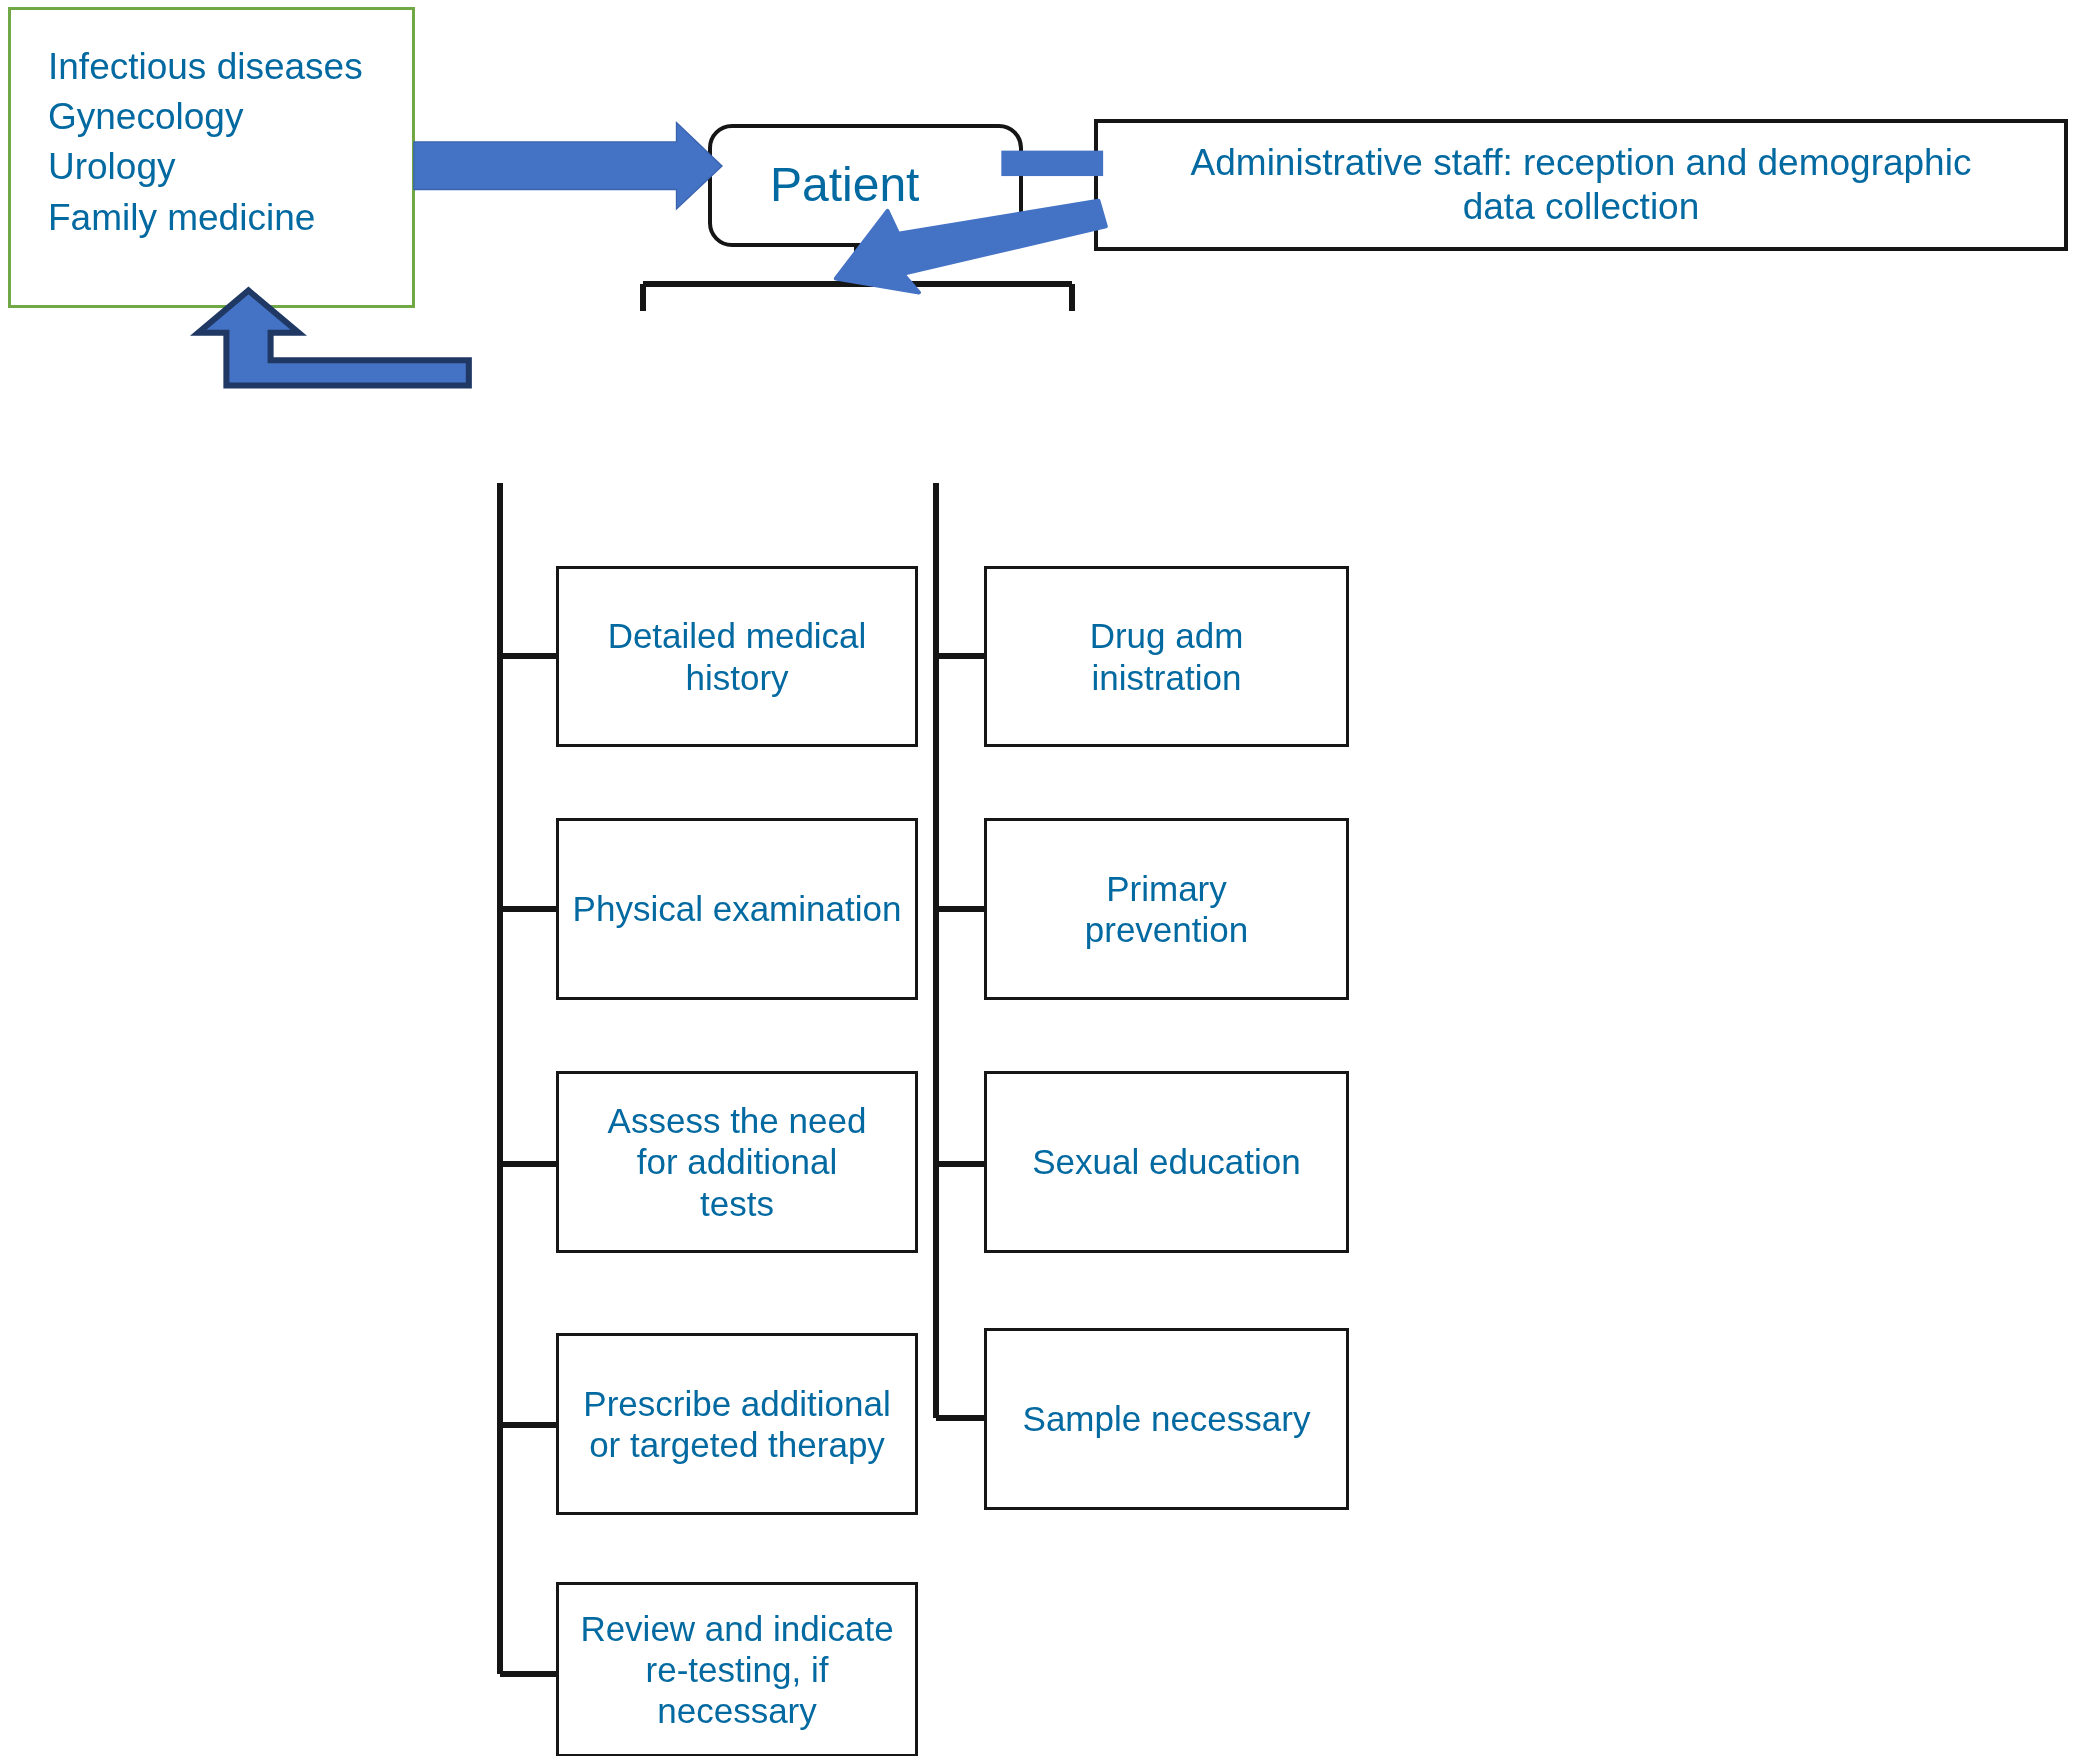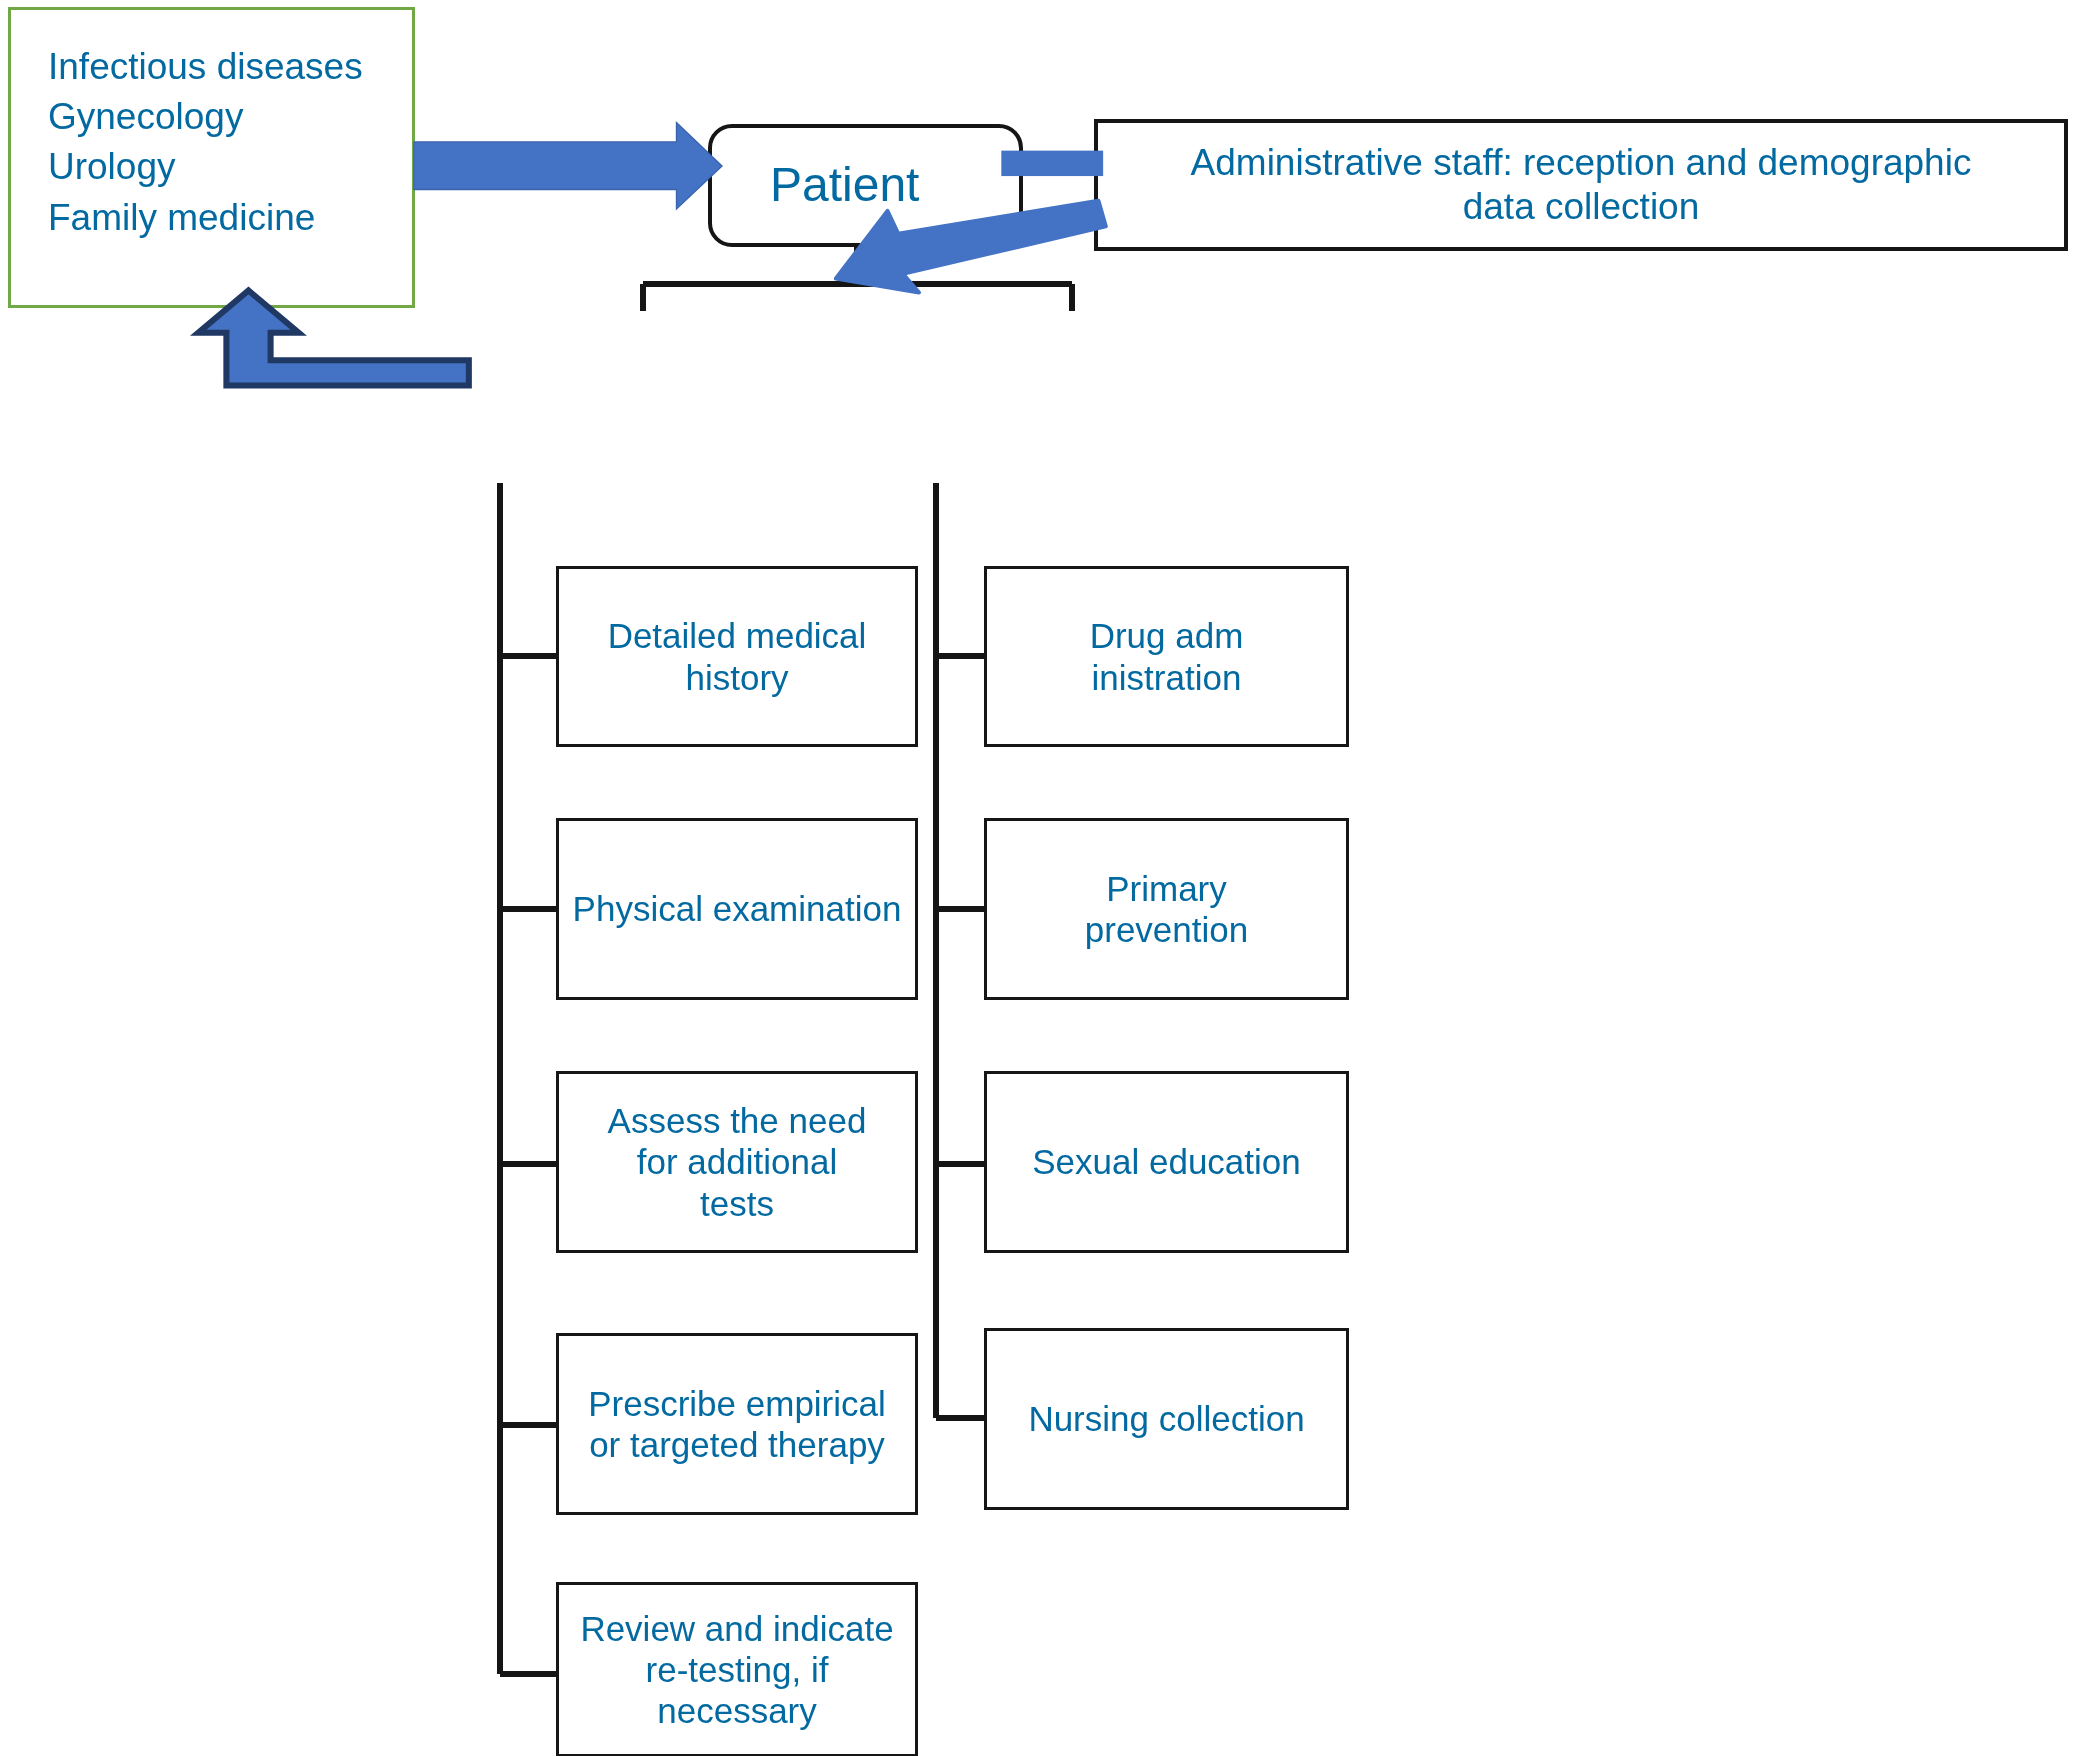--- a/index.html
+++ b/index.html
@@ -129,42 +129,42 @@
   </div>
   <div class="node box-task" style="left:556px; top:818px; width:362px; height:182px;">
     <span class="txt">Physical examination</span>
   </div>
   <div class="node box-task" style="left:556px; top:1071px; width:362px; height:182px;">
     <span class="txt">Assess the need
 for additional
 tests</span>
   </div>
   <div class="node box-task" style="left:556px; top:1333px; width:362px; height:182px;">
-    <span class="txt">Prescribe empirical
+    <span class="txt">Prescribe additional
 or targeted therapy</span>
   </div>
   <div class="node box-task" style="left:556px; top:1582px; width:362px; height:175px;">
     <span class="txt">Review and indicate
 re-testing, if
 necessary</span>
   </div>
 
   <div class="node box-task" style="left:984px; top:566px; width:365px; height:181px;">
     <span class="txt">Drug adm
 inistration</span>
   </div>
   <div class="node box-task" style="left:984px; top:818px; width:365px; height:182px;">
     <span class="txt">Primary
 prevention</span>
   </div>
   <div class="node box-task" style="left:984px; top:1071px; width:365px; height:182px;">
     <span class="txt">Sexual education</span>
   </div>
   <div class="node box-task" style="left:984px; top:1328px; width:365px; height:182px;">
-    <span class="txt">Nursing collection</span>
+    <span class="txt">Sample necessary</span>
   </div>
 
   <svg class="layer" viewBox="0 0 3101 2623" preserveAspectRatio="none" aria-hidden="true">
 
     <g>
       <path d="M 618 212 L 1010 212 L 1010 183 L 1078 248 L 1010 312 L 1010 283 L 618 283 Z" fill="#4472c4" stroke="#3a63ae" stroke-width="2"></path>
     </g>
 
     <g>
       <rect x="1495" y="225" width="152" height="38" fill="#4472c4"></rect>

